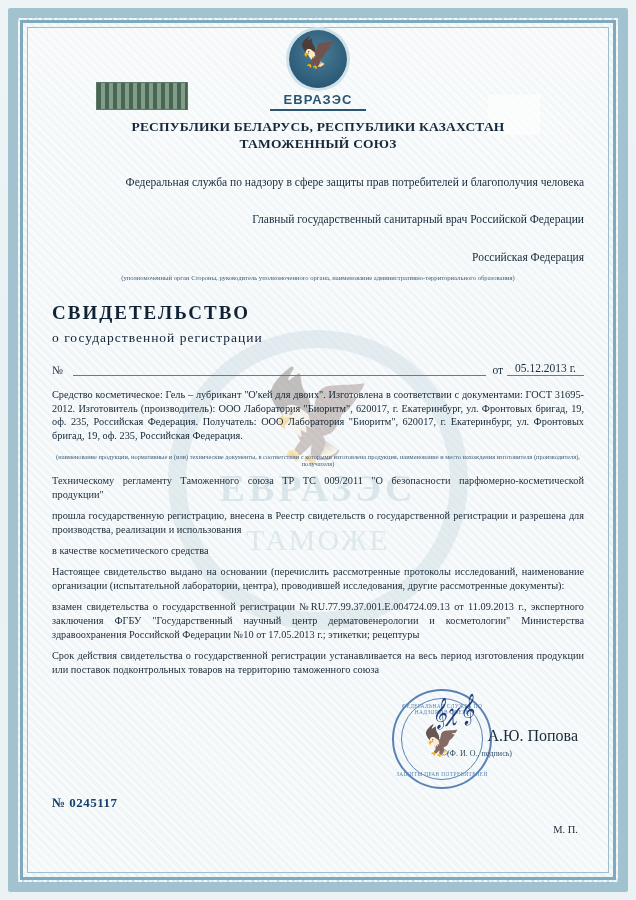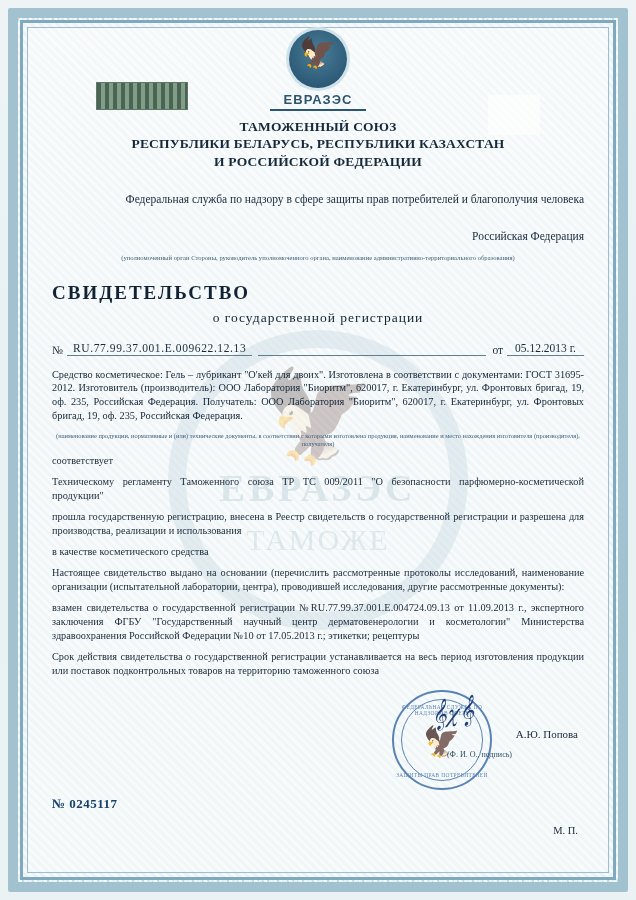--- a/index.html
+++ b/index.html
@@ -127,21 +127,21 @@
     text-align:right;font-size:11.5px;line-height:1.35;margin-top:22px;color:#16293a;
   }
   .tiny{
     text-align:center;font-size:6.6px;color:#41607a;margin-top:9px;line-height:1.2;
   }
   .title{
     font-size:19px;font-weight:bold;letter-spacing:2px;
     margin-top:20px;color:#102233;
   }
   .title2{
-    text-align:center;font-size:13.5px;letter-spacing:1px;margin-top:6px;color:#102233;
+    text-align:left;font-size:13.5px;letter-spacing:1px;margin-top:6px;color:#102233;
   }
   .numrow{
     display:flex;align-items:flex-end;margin-top:16px;font-size:11.5px;
   }
   .numrow .lbl{margin-right:4px;}
   .numrow .val{
     flex:0 0 auto;border-bottom:1px solid #5d7f92;padding:0 6px 1px;letter-spacing:.6px;
   }
   .numrow .spacer{flex:1 1 auto;border-bottom:1px solid #5d7f92;margin:0 6px;}
   .numrow .datelbl{margin:0 4px 0 0;}
@@ -177,21 +177,21 @@
     position:absolute;left:0;right:0;top:12px;text-align:center;font-size:5.4px;letter-spacing:.4px;
   }
   .stamp-txt2{
     position:absolute;left:0;right:0;bottom:10px;text-align:center;font-size:5.4px;letter-spacing:.4px;
   }
   .signature{
     position:absolute;right:110px;top:4px;font-size:26px;color:#1e3f7a;
     font-family:"Liberation Serif",serif;font-style:italic;transform:rotate(-8deg);
   }
   .signer{
-    position:absolute;right:6px;top:34px;font-size:11px;text-align:right;
+    position:absolute;right:6px;top:34px;font-size:16px;text-align:right;
   }
   .fio{
     position:absolute;right:72px;top:56px;font-size:8px;color:#2c4d64;
   }
   .serial{
     margin-top:10px;text-align:left;font-size:13px;font-weight:bold;color:#17406b;letter-spacing:.5px;
   }
   .mp{
     position:absolute;right:6px;bottom:-2px;font-size:10.5px;
   }
@@ -222,44 +222,42 @@
   <div class="emblem">
     <div class="emblem-shield">
       <div class="emblem-bird">🦅</div>
     </div>
     <div class="emblem-name">ЕВРАЗЭС</div>
     <div class="emblem-rule"></div>
   </div>
 
   <div class="content">
 
+    <div class="hdr">РЕСПУБЛИКИ БЕЛАРУСЬ, РЕСПУБЛИКИ КАЗАХСТАН</div>
     <div class="hdr">ТАМОЖЕННЫЙ СОЮЗ</div>
-    <div class="hdr">РЕСПУБЛИКИ БЕЛАРУСЬ, РЕСПУБЛИКИ КАЗАХСТАН</div>
-    <div class="hdr">И РОССИЙСКОЙ ФЕДЕРАЦИИ</div>
 
     <div class="sub">Федеральная служба по надзору в сфере защиты прав потребителей и благополучия человека</div>
+    <div class="sub">Главный государственный санитарный врач Российской Федерации</div>
     <div class="sub">Российская Федерация</div>
 
     <div class="tiny">(уполномоченный орган Стороны, руководитель уполномоченного органа, наименование административно-территориального образования)</div>
 
     <div class="title">СВИДЕТЕЛЬСТВО</div>
     <div class="title2">о государственной регистрации</div>
 
     <div class="numrow">
       <span class="lbl">№</span>
-      <span class="val">RU.77.99.37.001.Е.009622.12.13</span>
       <span class="spacer"></span>
       <span class="datelbl">от</span>
       <span class="dateval">05.12.2013 г.</span>
     </div>
 
     <div class="body-text">Средство косметическое: Гель – лубрикант "О'кей для двоих". Изготовлена в соответствии с документами: ГОСТ 31695-2012. Изготовитель (производитель): ООО Лаборатория "Биоритм", 620017, г. Екатеринбург, ул. Фронтовых бригад, 19, оф. 235, Российская Федерация. Получатель: ООО Лаборатория "Биоритм", 620017, г. Екатеринбург, ул. Фронтовых бригад, 19, оф. 235, Российская Федерация.</div>
     <div class="cap">(наименование продукции, нормативные и (или) технические документы, в соответствии с которыми изготовлена продукция, наименование и место нахождения изготовителя (производителя), получателя)</div>
 
-    <div class="blk">соответствует</div>
     <div class="blk just">Техническому регламенту Таможенного союза ТР ТС 009/2011 "О безопасности парфюмерно-косметической продукции"</div>
 
     <div class="blk just">прошла государственную регистрацию, внесена в Реестр свидетельств о государственной регистрации и разрешена для производства, реализации и использования</div>
     <div class="blk">в качестве косметического средства</div>
 
     <div class="blk just">Настоящее свидетельство выдано на основании (перечислить рассмотренные протоколы исследований, наименование организации (испытательной лаборатории, центра), проводившей исследования, другие рассмотренные документы):</div>
     <div class="blk just">взамен свидетельства о государственной регистрации №RU.77.99.37.001.Е.004724.09.13 от 11.09.2013 г., экспертного заключения ФГБУ "Государственный научный центр дерматовенерологии и косметологии" Министерства здравоохранения Российской Федерации №10 от 17.05.2013 г.; этикетки; рецептуры</div>
 
     <div class="blk just">Срок действия свидетельства о государственной регистрации устанавливается на весь период изготовления продукции или поставок подконтрольных товаров на территорию таможенного союза</div>
 

